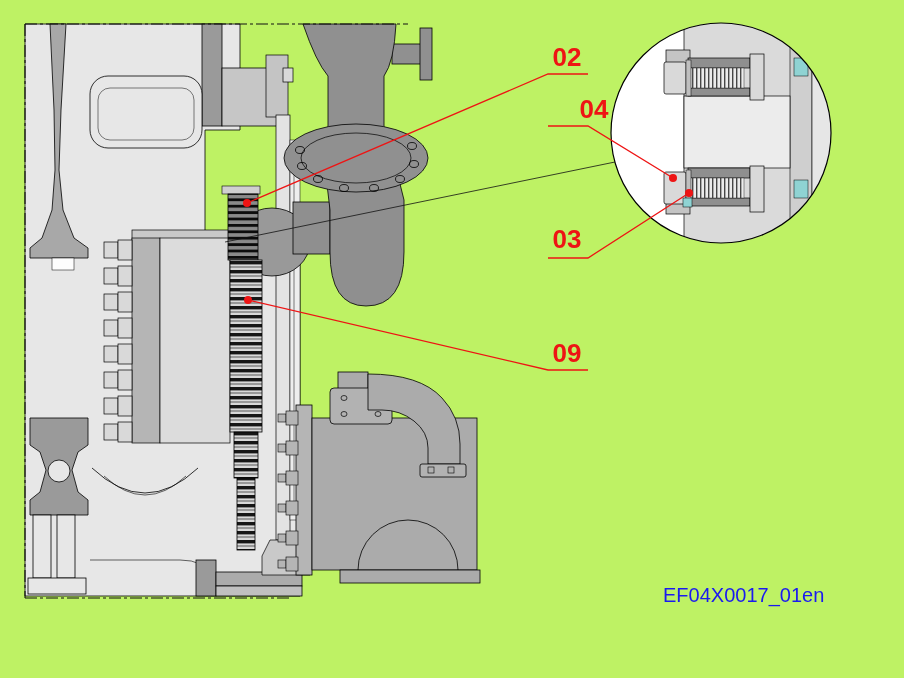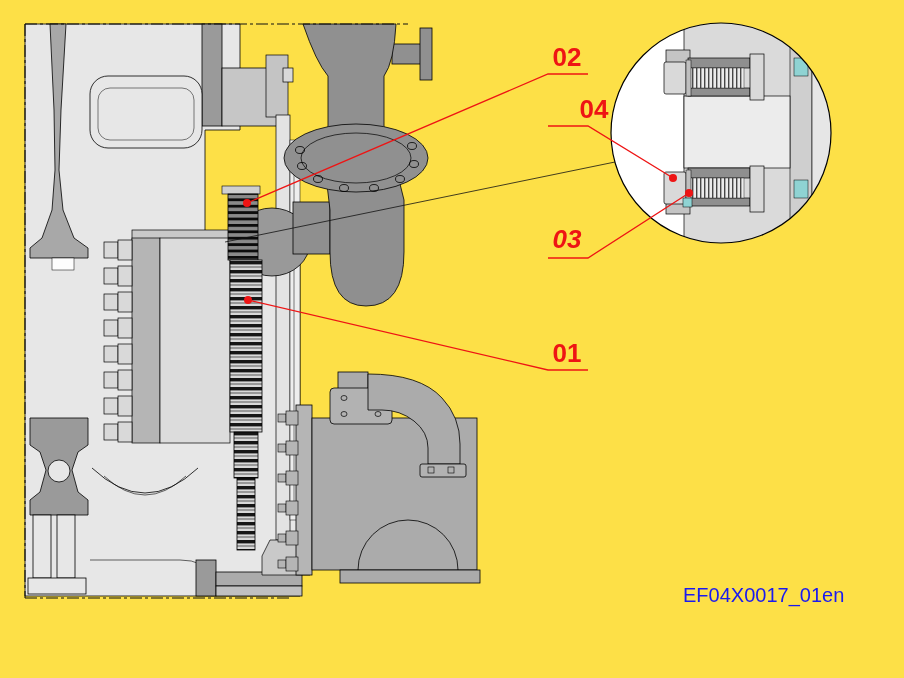--- a/index.html
+++ b/index.html
@@ -1,21 +1,21 @@
 <!DOCTYPE html>
 <html><head>
 <meta charset="utf-8">
 <style>
   html,body{margin:0;padding:0;background:#fff;}
-  .stage{position:relative;width:904px;height:678px;background:#fde047;overflow:hidden;
+  .stage{position:relative;width:904px;height:678px;background:#bef264;overflow:hidden;
          font-family:"Liberation Sans",sans-serif;}
   svg{position:absolute;left:0;top:0;}
   .callout{position:absolute;width:48px;text-align:center;color:#ee1414;
            font-size:26px;font-weight:bold;line-height:1;}
-  .drawing-id{position:absolute;left:683px;top:584px;color:#1a1af0;font-size:20px;}
+  .drawing-id{position:absolute;left:663px;top:584px;color:#1a1af0;font-size:20px;}
   .caption{position:absolute;left:24px;top:641px;color:#111;font-size:20px;font-style:italic;}
 </style>
 </head>
 <body>
 
 <div class="stage">
 
 <svg width="904" height="630" viewBox="0 0 904 630">
   <defs>
     <pattern id="teethBig" width="8" height="9" patternUnits="userSpaceOnUse">
@@ -226,18 +226,18 @@
     <path d="M588,370 L548,370 L248,300" stroke="#ee1414" stroke-width="1.3"></path>
     <circle cx="247" cy="203" r="4" fill="#ee1414"></circle>
     <circle cx="248" cy="300" r="4" fill="#ee1414"></circle>
     <circle cx="673" cy="178" r="4" fill="#ee1414"></circle>
     <circle cx="689" cy="193" r="4" fill="#ee1414"></circle>
   </g>
 </svg>
 
 <div class="callout" style="left:543px;top:44px;">02</div>
 <div class="callout" style="left:570px;top:96px;">04</div>
-<div class="callout" style="left:543px;top:226px;font-style:italic;">03</div>
-<div class="callout" style="left:543px;top:340px;">01</div>
+<div class="callout" style="left:543px;top:226px;">03</div>
+<div class="callout" style="left:543px;top:340px;">09</div>
 
 <div class="drawing-id">EF04X0017_01en</div>
 
 </div>
 
 </body></html>

